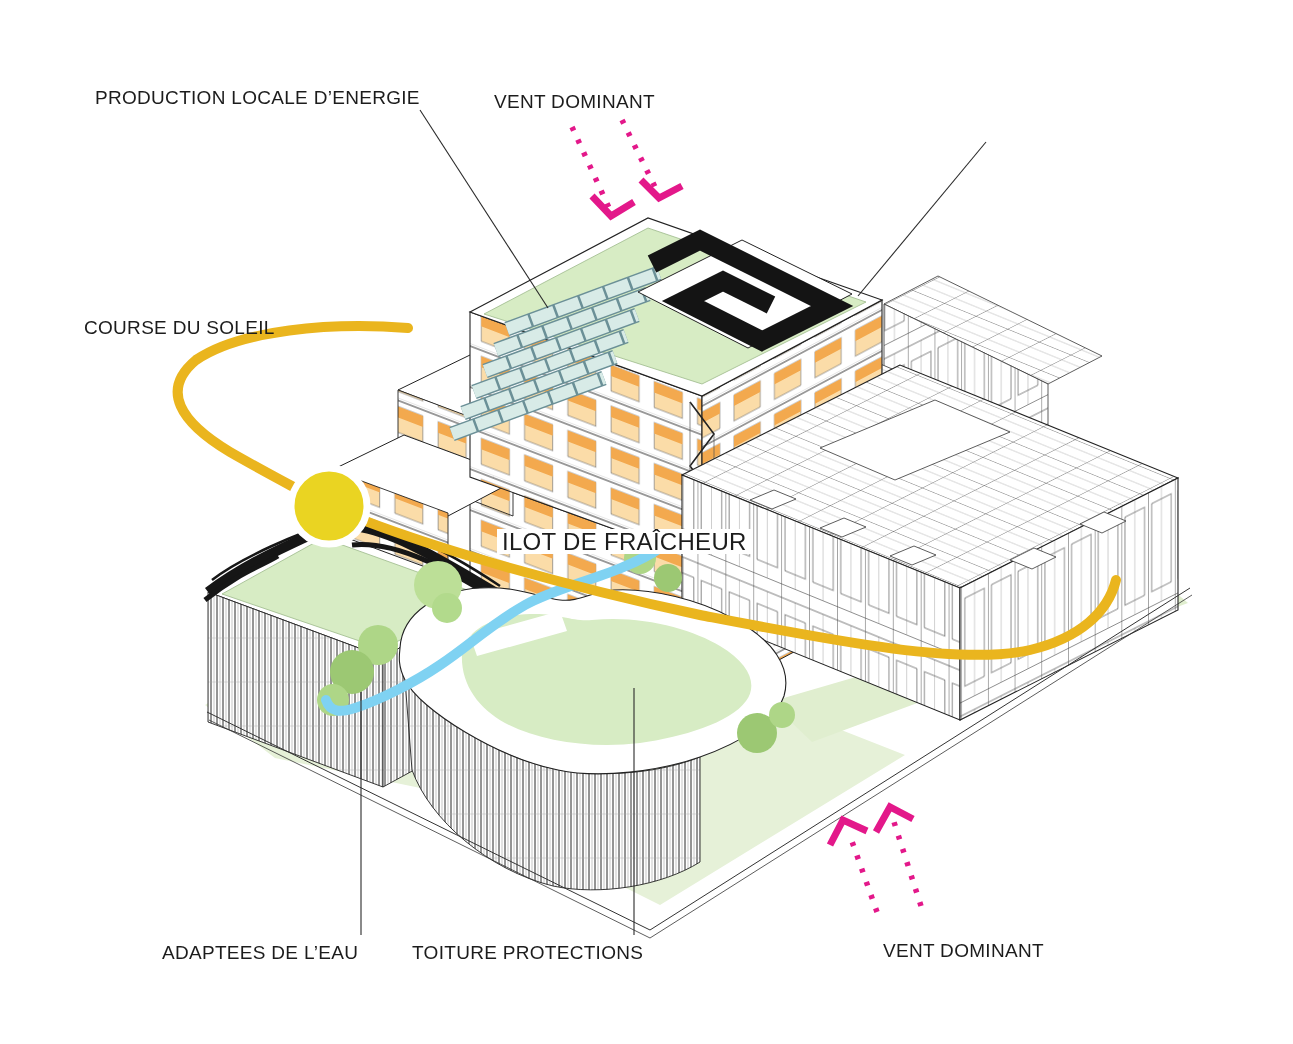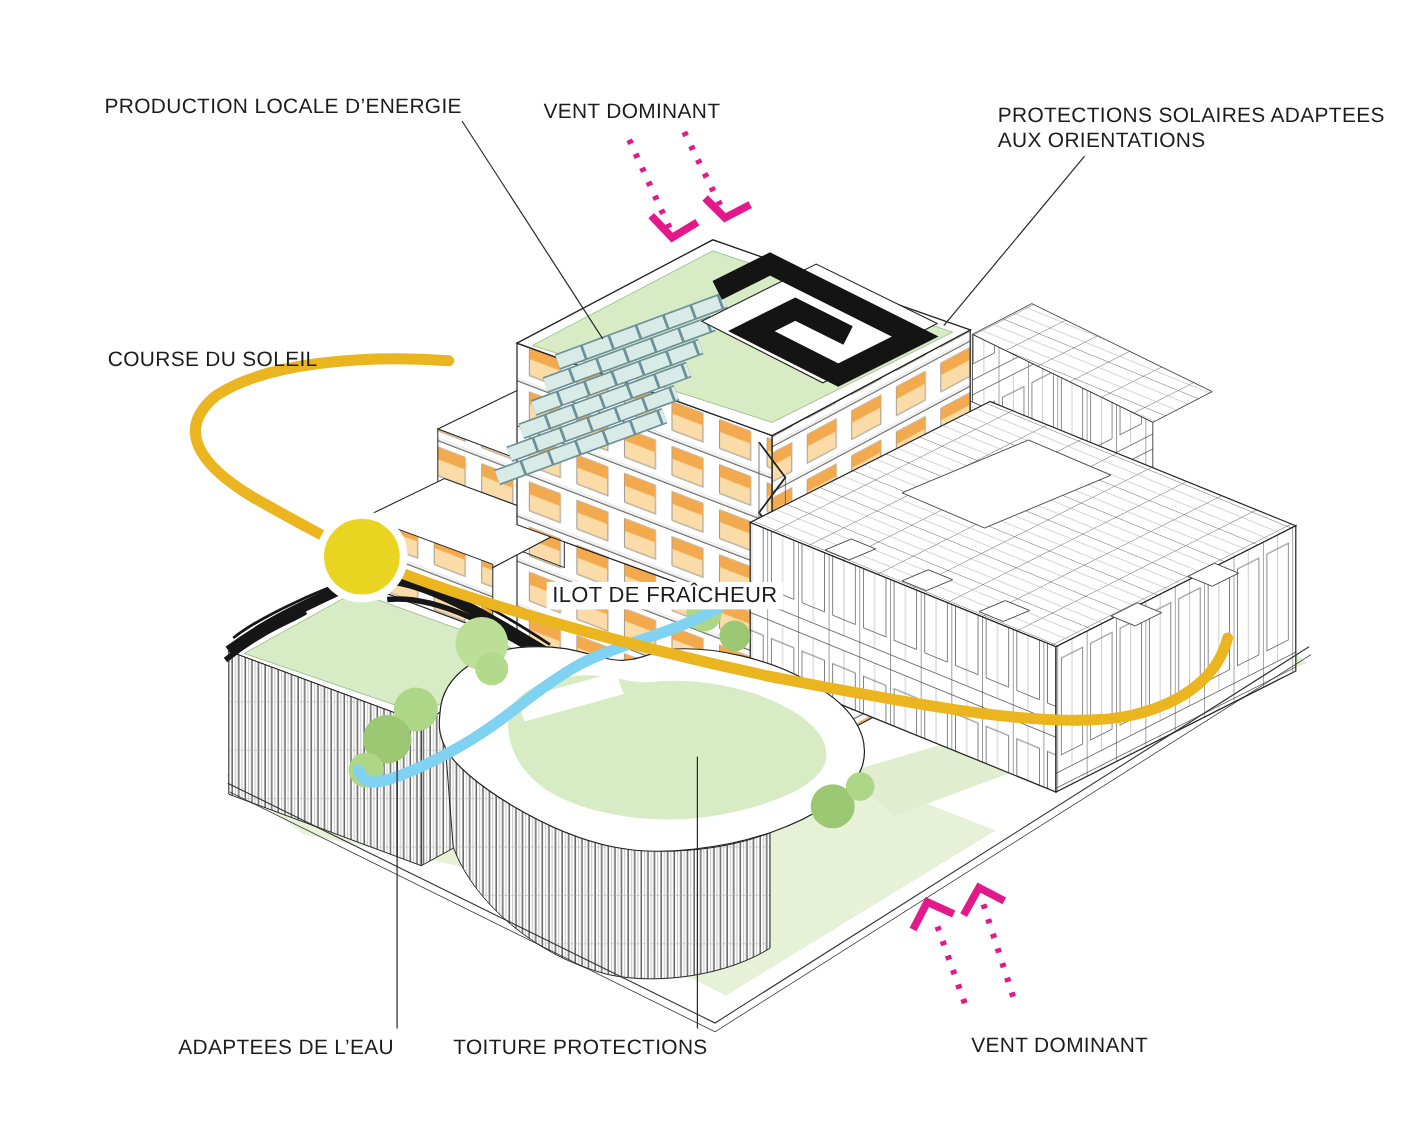--- a/index.html
+++ b/index.html
@@ -1,21 +1,21 @@
 <!DOCTYPE html>
 <html><head>
 <meta charset="utf-8">
 <style>
   html,body{margin:0;padding:0;background:#ffffff;}
   .stage{position:relative;width:1293px;height:1044px;background:#fff;overflow:hidden;
          font-family:"Liberation Sans",sans-serif;}
   .stage svg{position:absolute;left:0;top:0;}
   .lbl{position:absolute;color:#1c1c1c;font-size:19px;letter-spacing:.3px;line-height:23px;
        white-space:nowrap;}
-  .lbl.boxed{background:#ffffff;padding:1px 5px;font-size:20px;}
+  .lbl.boxed{background:#ffffff;padding:1px 5px;font-size:24px;}
 </style>
 </head>
 <body>
 
 <div class="stage">
 
 <svg width="1293" height="1044" viewBox="0 0 1293 1044">
   <defs>
 
     <pattern id="winL" patternUnits="userSpaceOnUse" width="46" height="41" patternTransform="matrix(0.94,0.36,0,1,0,0)">
@@ -211,28 +211,24 @@
     <line x1="986" y1="142" x2="858" y2="296"></line>
     <line x1="361" y1="935" x2="361" y2="692"></line>
     <line x1="634" y1="935" x2="634" y2="688"></line>
   </g>
 </svg>
 
 <div class="lbl" style="left:95px;top:86px">PRODUCTION LOCALE D’ENERGIE</div>
 
 <div class="lbl" style="left:494px;top:90px">VENT DOMINANT</div>
 
-<div class="lbl" style="left:907px;top:94px">
-  <div>PROTECTIONS SOLAIRES ADAPTEES</div>
-  <div>AUX ORIENTATIONS</div>
+
+<div class="lbl" style="left:84px;top:316px">COURSE DU SOLEIL</div>
+
+<div class="lbl boxed" style="left:497px;top:529px">ILOT DE FRAÎCHEUR</div>
+
+<div class="lbl" style="left:162px;top:941px">ADAPTEES DE L’EAU</div>
+
+<div class="lbl" style="left:412px;top:941px">TOITURE PROTECTIONS</div>
+
+<div class="lbl" style="left:883px;top:939px">VENT DOMINANT</div>
+
 </div>
 
-<div class="lbl" style="left:98px;top:316px">COURSE DU SOLEIL</div>
-
-<div class="lbl boxed" style="left:497px;top:529px">ILOT DE FRAÎCHEUR</div>
-
-<div class="lbl" style="left:162px;top:941px">ADAPTEES DE L’EAU</div>
-
-<div class="lbl" style="left:412px;top:941px">TOITURE PROTECTIONS</div>
-
-<div class="lbl" style="left:883px;top:939px">VENT DOMINANT</div>
-
-</div>
-
 </body></html>

